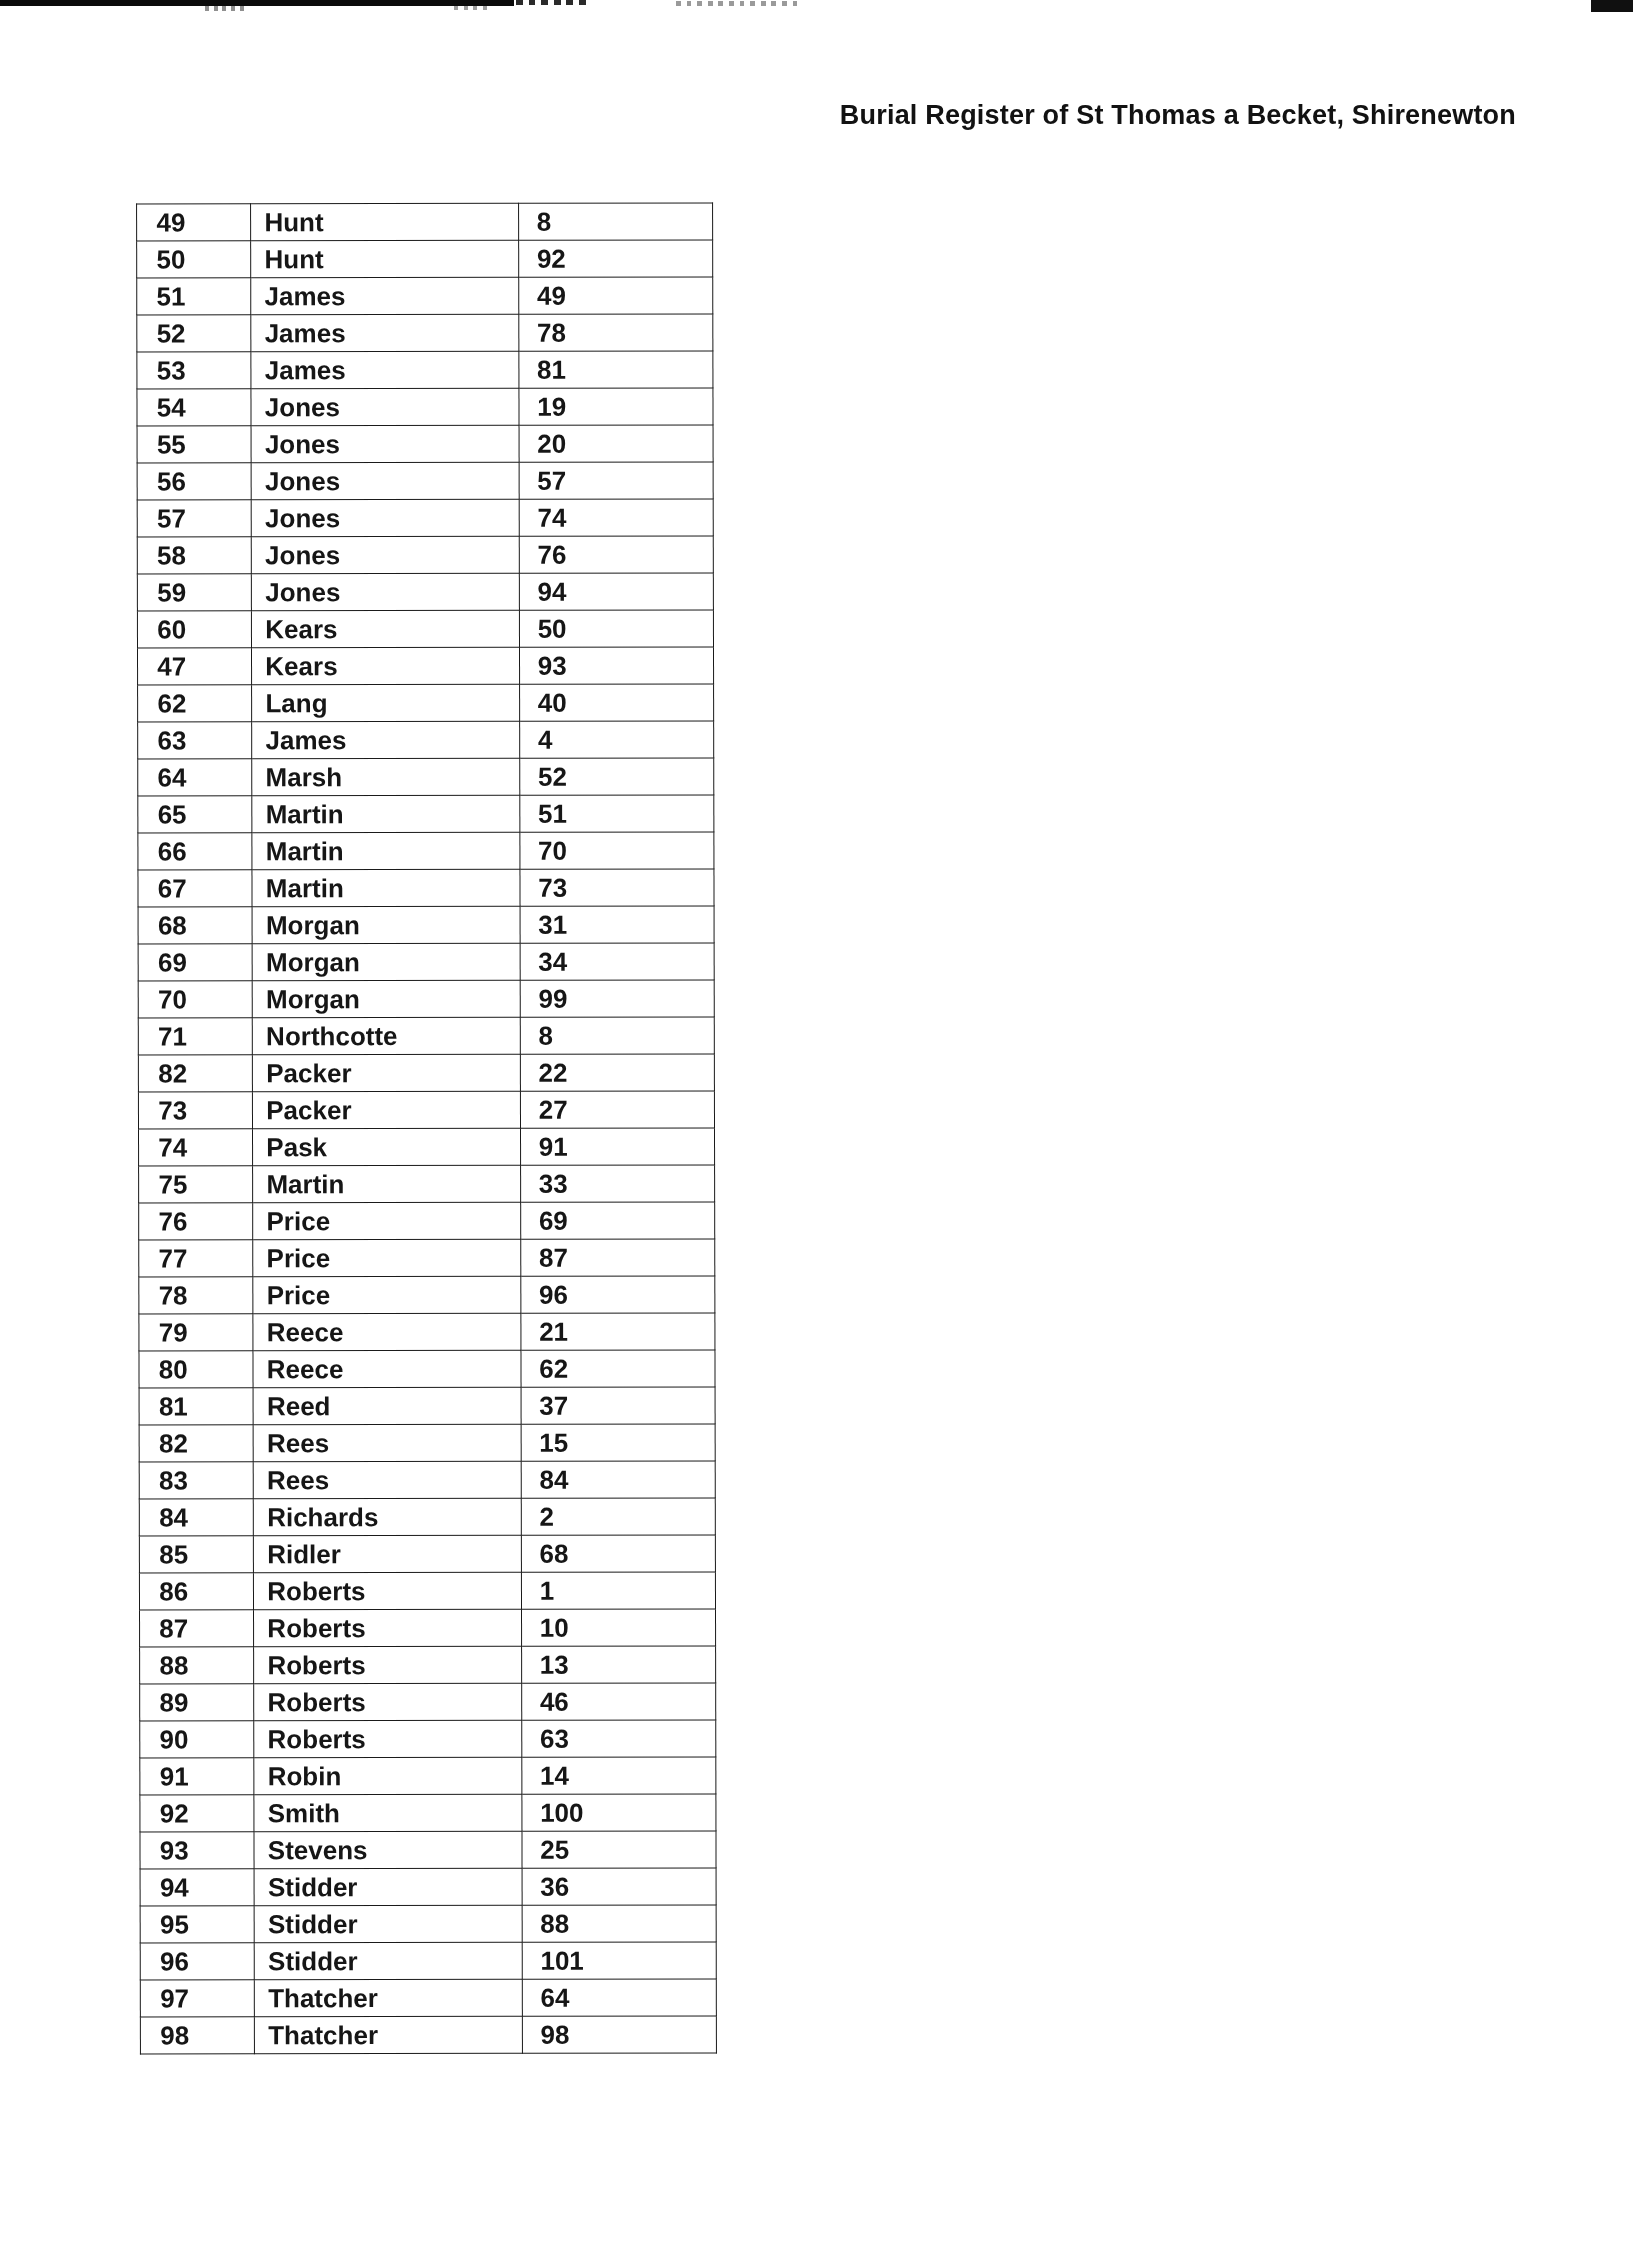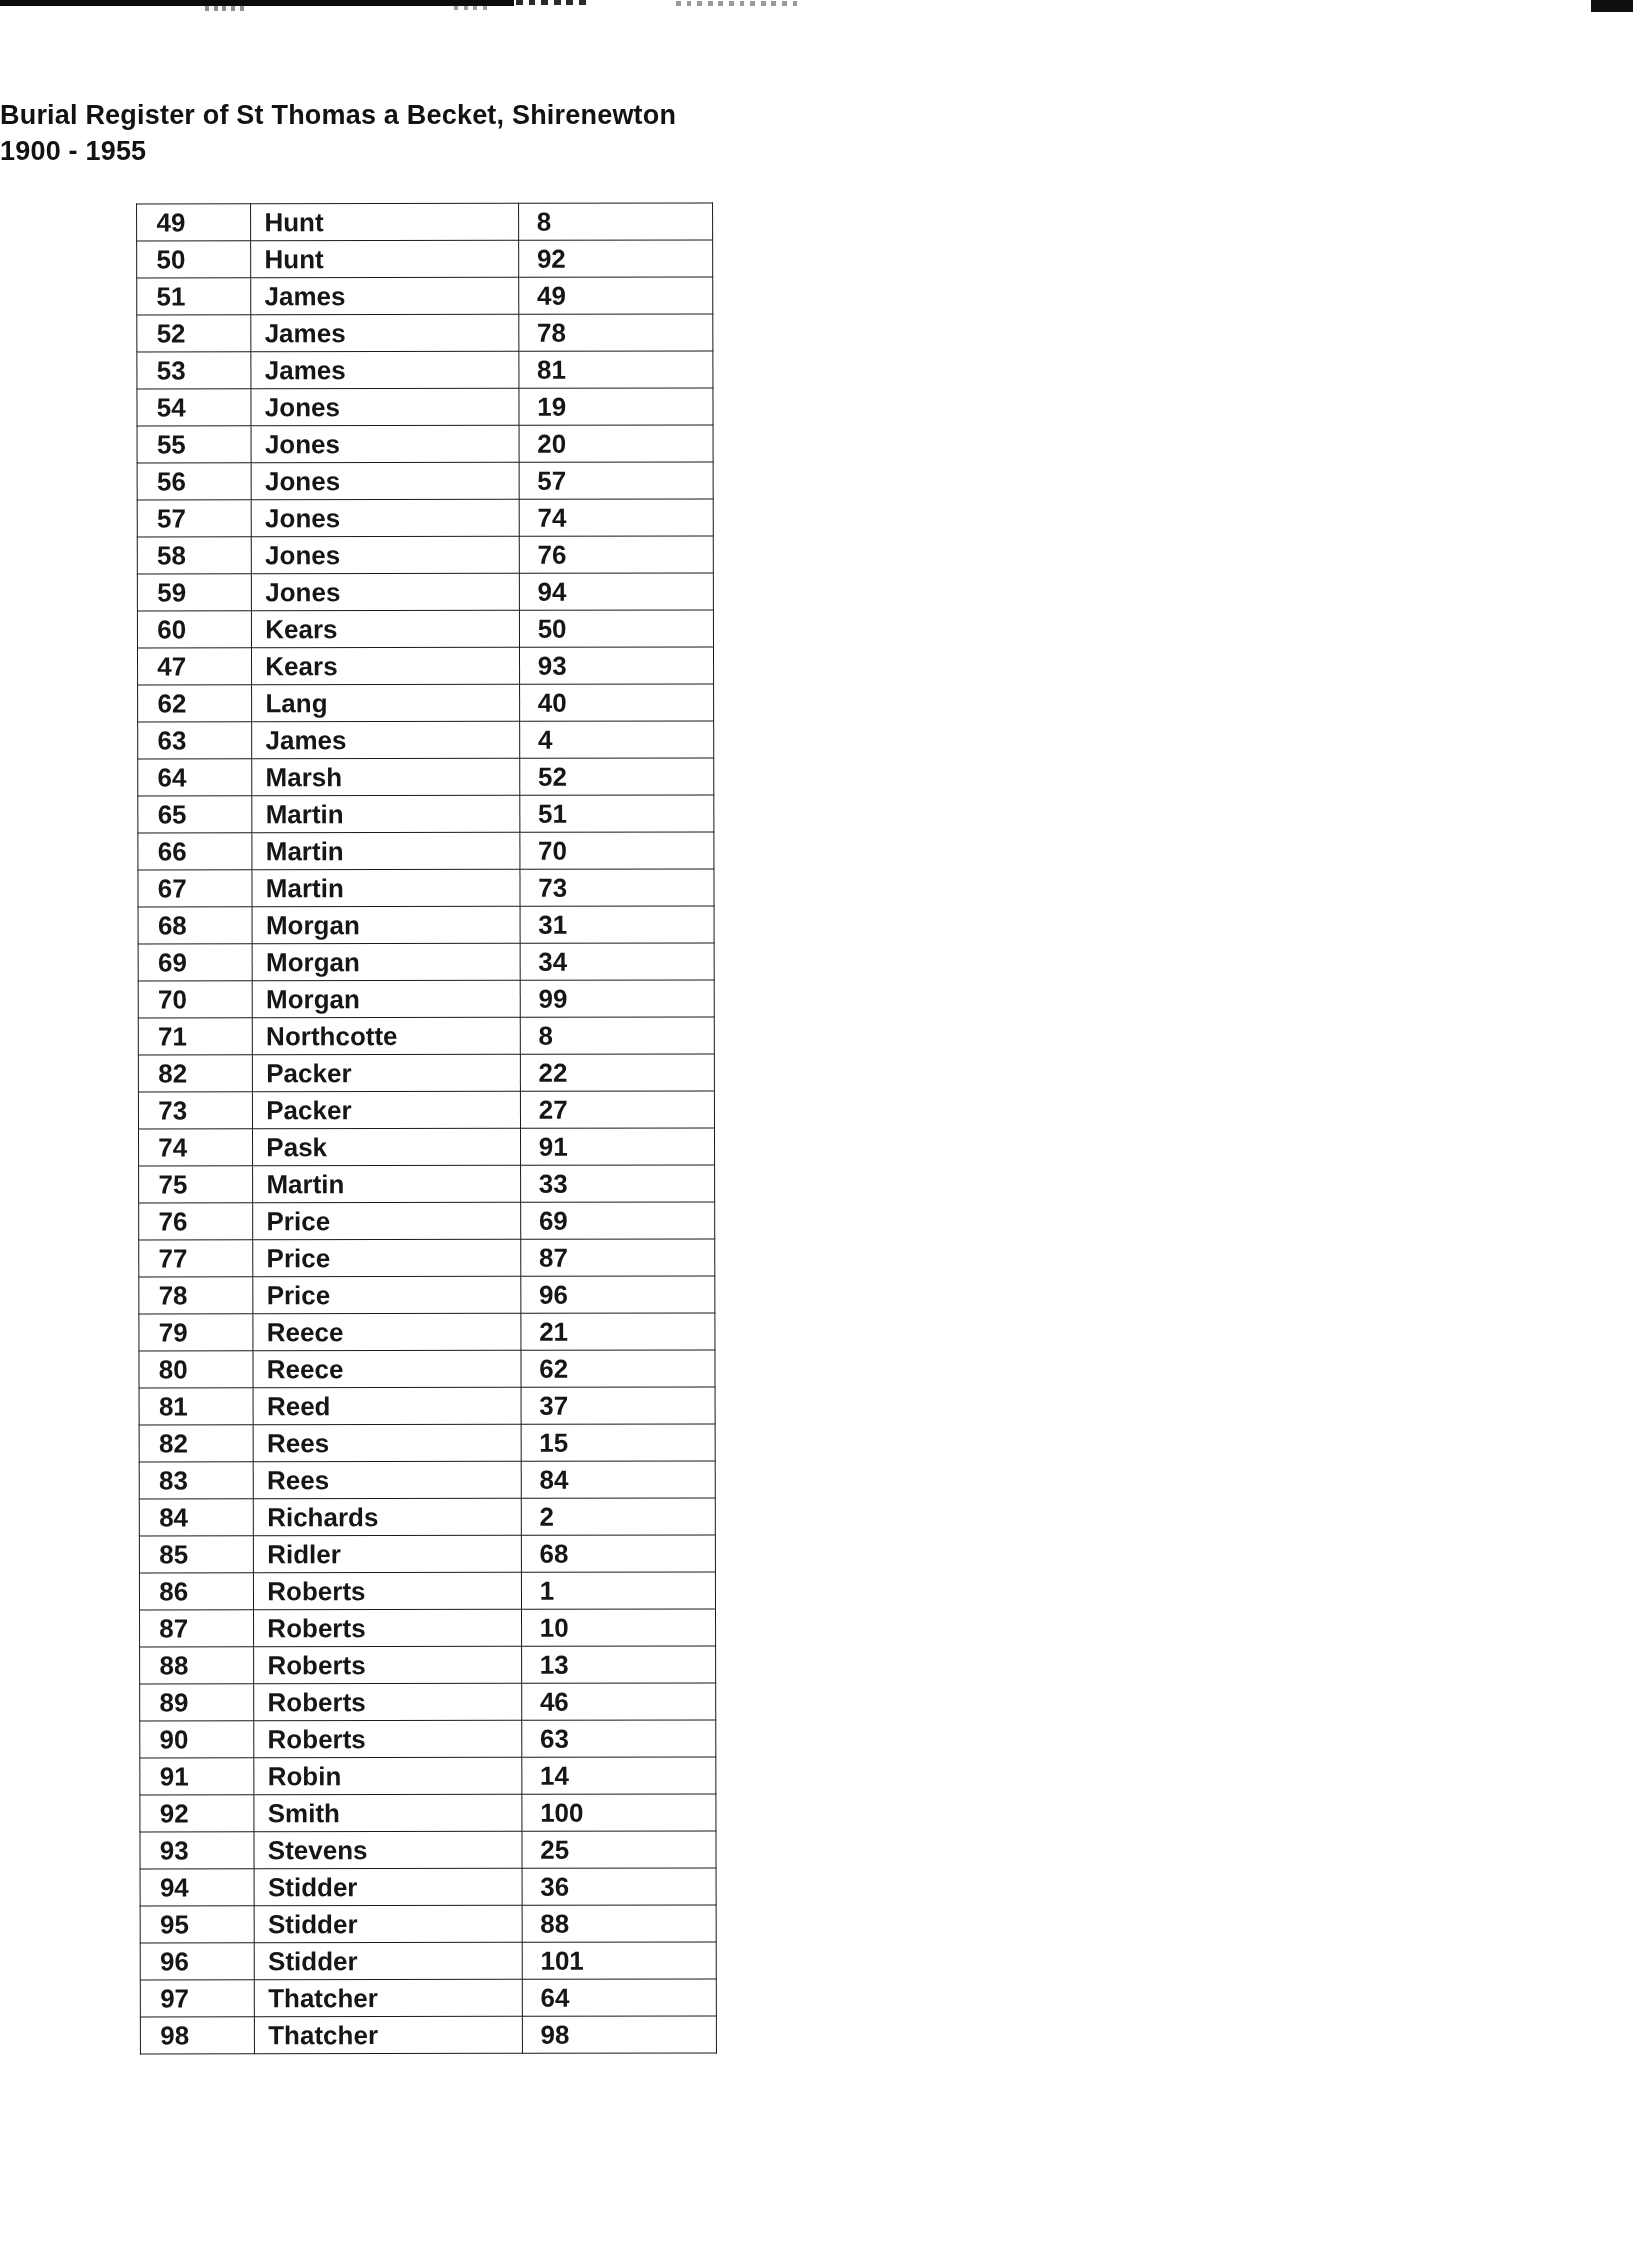--- a/index.html
+++ b/index.html
@@ -28,21 +28,21 @@
   .art-smudge-2   { left: 454px; top: 5.8px; width: 39px; height: 3.9px;
                     background: repeating-linear-gradient(90deg, #9f9f9f 0 3.9px, transparent 3.9px 9.7px); }
   .art-corner-right { left: 1591px; top: 0; width: 42px; height: 11.6px; background: #101010; }
 
   
   .title-block {
     position: absolute;
     top: 97px;
     left: 0;
     width: 1516px;          
-    text-align: left;
+    text-align: right;
   }
   .title-line {
     font-size: 27px;
     font-weight: bold;
     line-height: 36px;
     color: #121212;
     letter-spacing: 0.2px;
   }
 
   
@@ -76,21 +76,20 @@
 
 <div class="artifact art-bar-left"></div>
 <div class="artifact art-dashes-mid"></div>
 <div class="artifact art-dashes-far"></div>
 <div class="artifact art-smudge-1"></div>
 <div class="artifact art-smudge-2"></div>
 <div class="artifact art-corner-right"></div>
 
 <div class="title-block">
   <div class="title-line">Burial Register of St Thomas a Becket, Shirenewton</div>
-  <div class="title-line">1900 - 1955</div>
 </div>
 
 <table class="register-table">
   <tbody>
   <tr>
     <td>49</td>
     <td>Hunt</td>
     <td>8</td>
   </tr>
 

